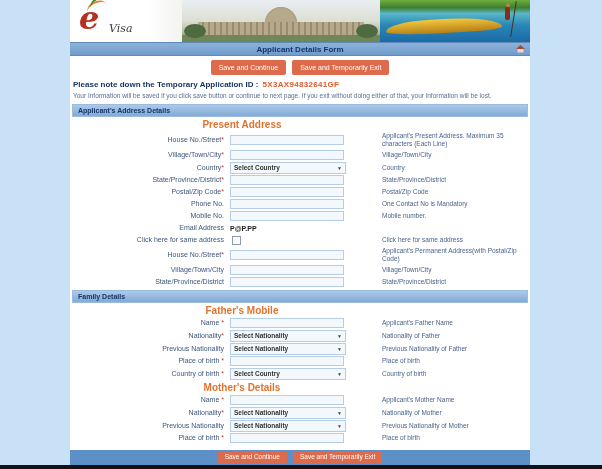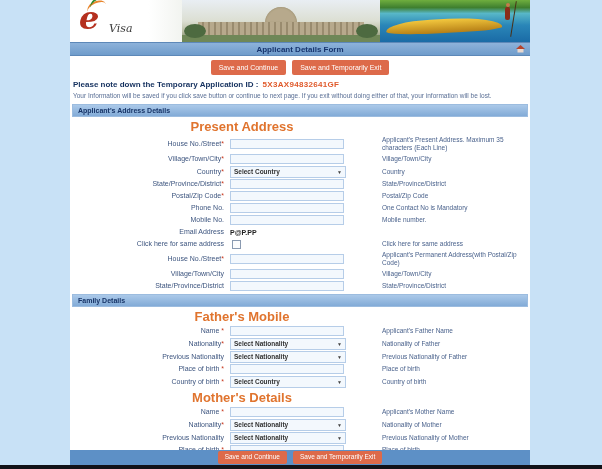--- a/index.html
+++ b/index.html
@@ -51,21 +51,21 @@
   .btn { background:#dd6a4a; color:#ffffff; font-size:7px; line-height:1; padding:4px 8px; border:none;
          border-radius:2px; font-family:inherit; cursor:pointer; }
   .btn-sm { font-size:6.5px; padding:3px 7px; }
   .note-line { font-size:8px; font-weight:bold; color:#14305e; padding:1px 0 1px 1px; }
   .app-id { color:#e05a2b; margin-left:2px; letter-spacing:0.3px; }
   .info-line { font-size:6.5px; color:#5a6f95; padding:2px 0 3px 1px; }
 
   .section-bar { height:11px; margin:2px 0 1px 0; background:linear-gradient(180deg,#abc9e9,#82abd7);
                  border:1px solid #9cbcdf; display:flex; align-items:center;
                  font-size:7px; font-weight:bold; color:#173467; padding-left:5px; }
-  .group-heading { width:340px; text-align:center; font-size:13px; font-weight:bold; color:#e0742e;
+  .group-heading { width:340px; text-align:center; font-size:10px; font-weight:bold; color:#e0742e;
                    margin:2px 0 2px 0; }
 
   .row { display:flex; align-items:center; min-height:11px; margin-bottom:1px; }
   .cell-label { width:152px; flex:0 0 auto; text-align:right; padding-right:6px;
                 font-size:7px; color:#3d557f; line-height:1.15; }
   .req { color:#c8391f; }
   .cell-control { width:116px; flex:0 0 auto; display:flex; align-items:center; }
   input.txt { width:108px; height:8px; background:#f3f8fd; border:1px solid #b6cde8;
               font-size:6.5px; padding:0 2px; color:#333; font-family:inherit; }
   .select { width:112px; height:10px; background:#f3f8fd; border:1px solid #b6cde8; cursor:pointer;

